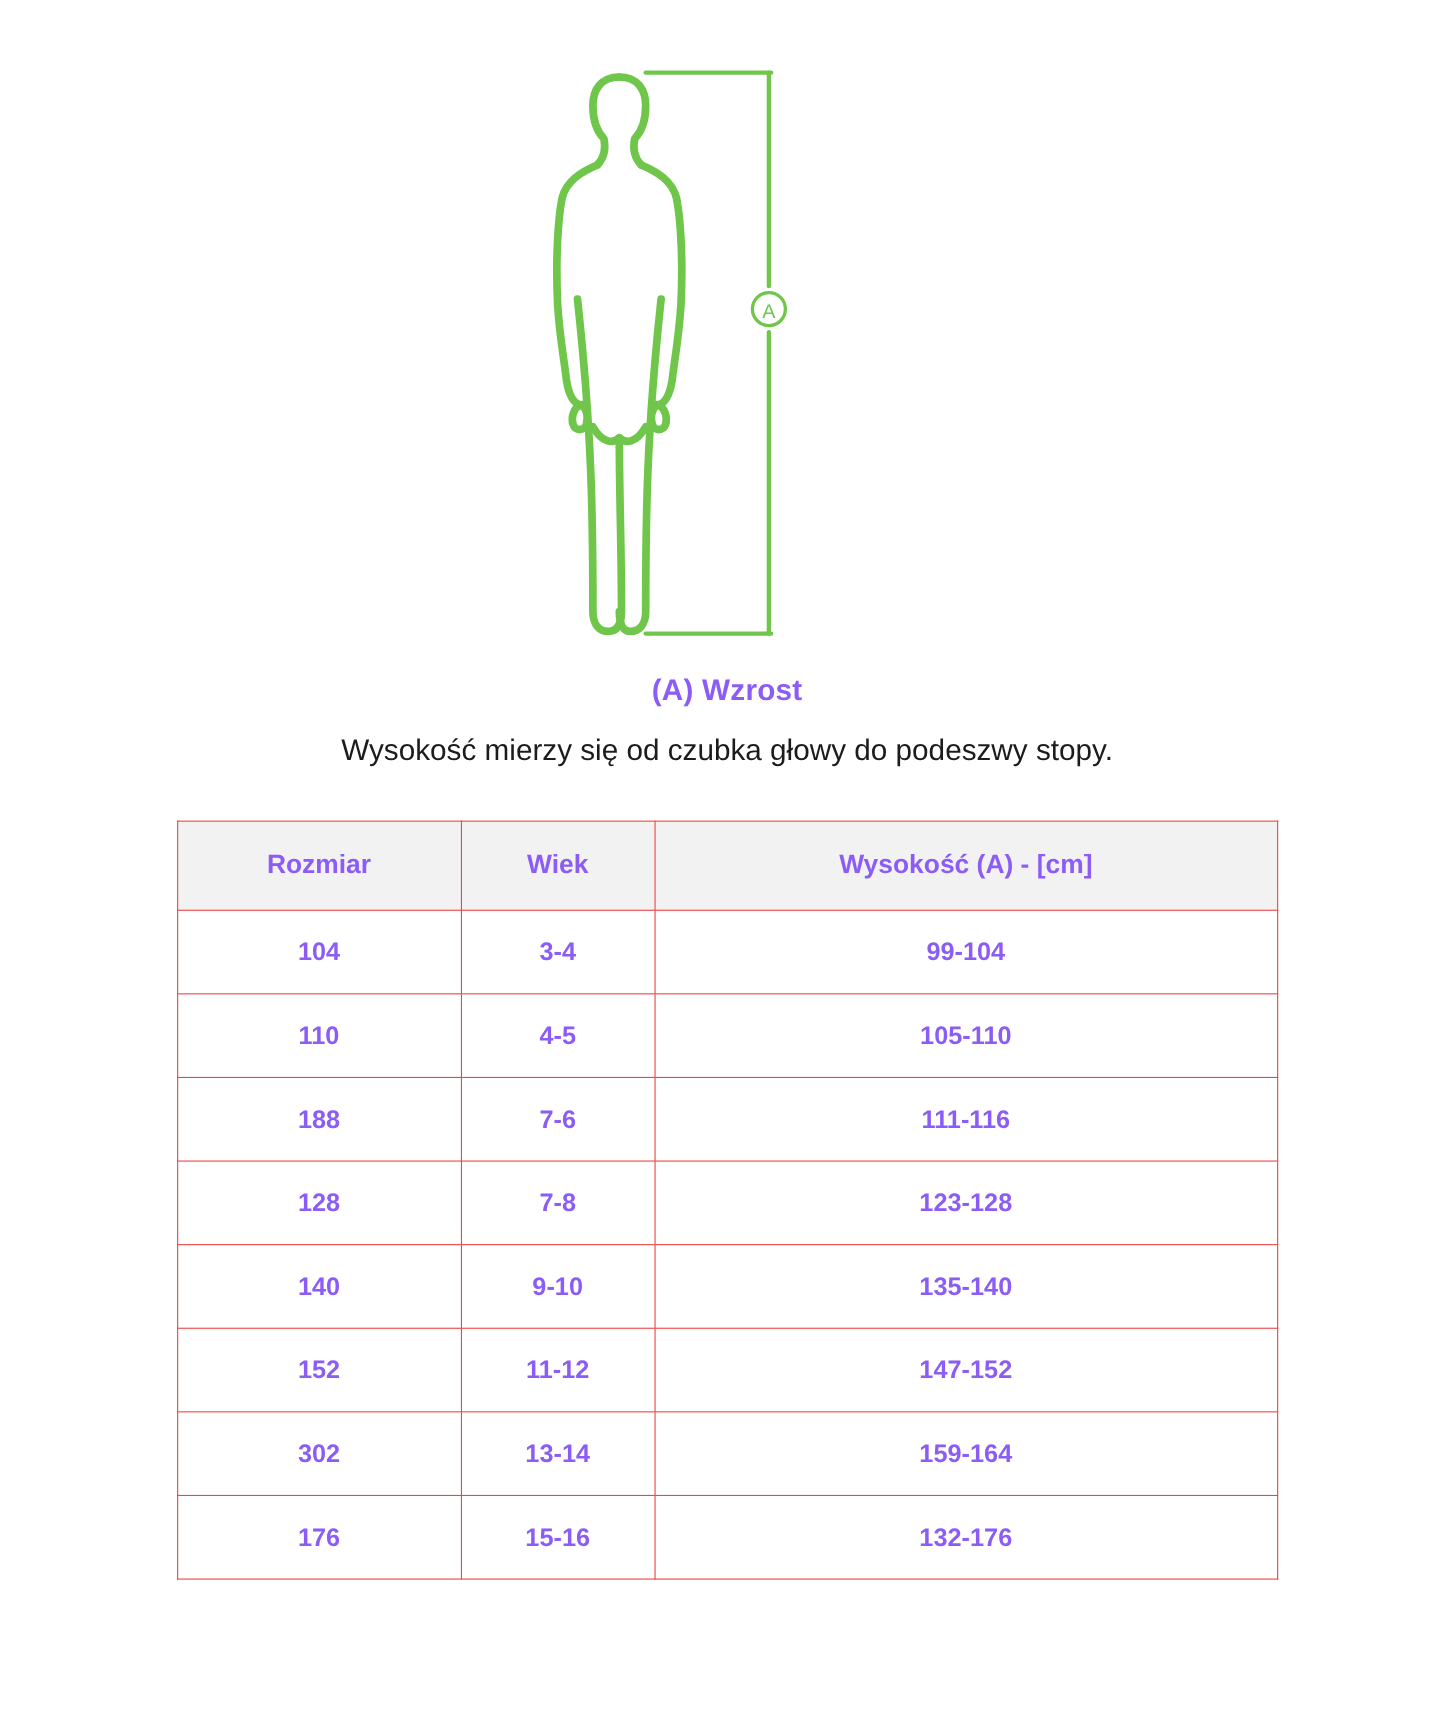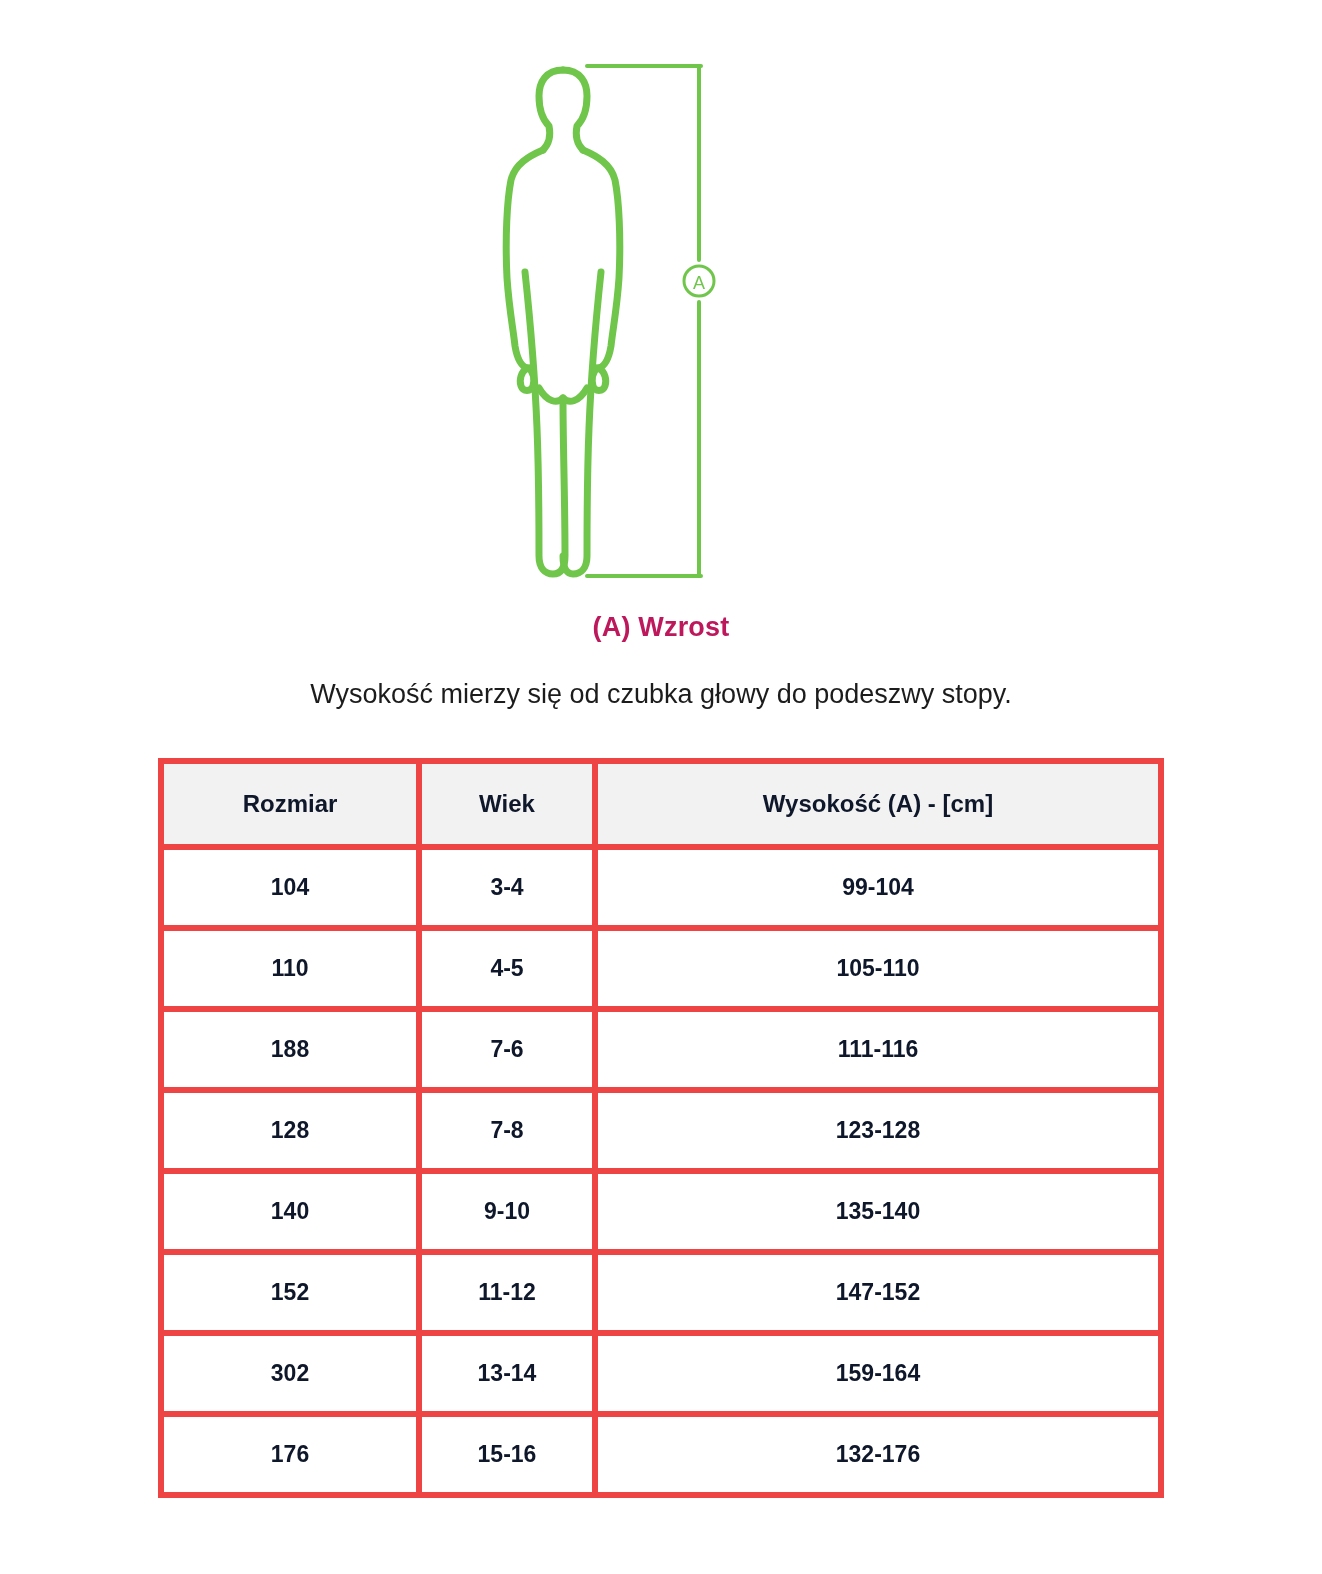--- a/index.html
+++ b/index.html
@@ -30,51 +30,51 @@
   }
   .figure-wrap svg {
     display: block;
   }
 
   
   .caption {
     text-align: center;
     font-size: 27px;
     font-weight: bold;
-    color: #be185d;
+    color: #8b5cf6;
     letter-spacing: 0.2px;
     margin-top: 18px;
   }
   .description {
     text-align: center;
     font-size: 27px;
     font-weight: normal;
     color: #1c1c1c;
-    margin-top: 36px;
+    margin-top: 24px;
     margin-bottom: 0;
   }
 
   
   .table-wrap {
     display: flex;
     justify-content: center;
     margin-top: 48px;
     padding-bottom: 70px;
   }
   table.size-table {
     border-collapse: collapse;
     width: 1000px;
     table-layout: fixed;
   }
   table.size-table th,
   table.size-table td {
-    border: 6px solid #ef4444;
+    border: 1px solid #ef4444;
     text-align: center;
     font-size: 23px;
-    color: #0f172a;
+    color: #8b5cf6;
   }
   table.size-table thead th {
     background: #f2f2f2;
     font-weight: bold;
     padding: 26px 8px;
     font-size: 24px;
   }
   table.size-table tbody td {
     padding: 24px 24px;
     font-weight: bold;

